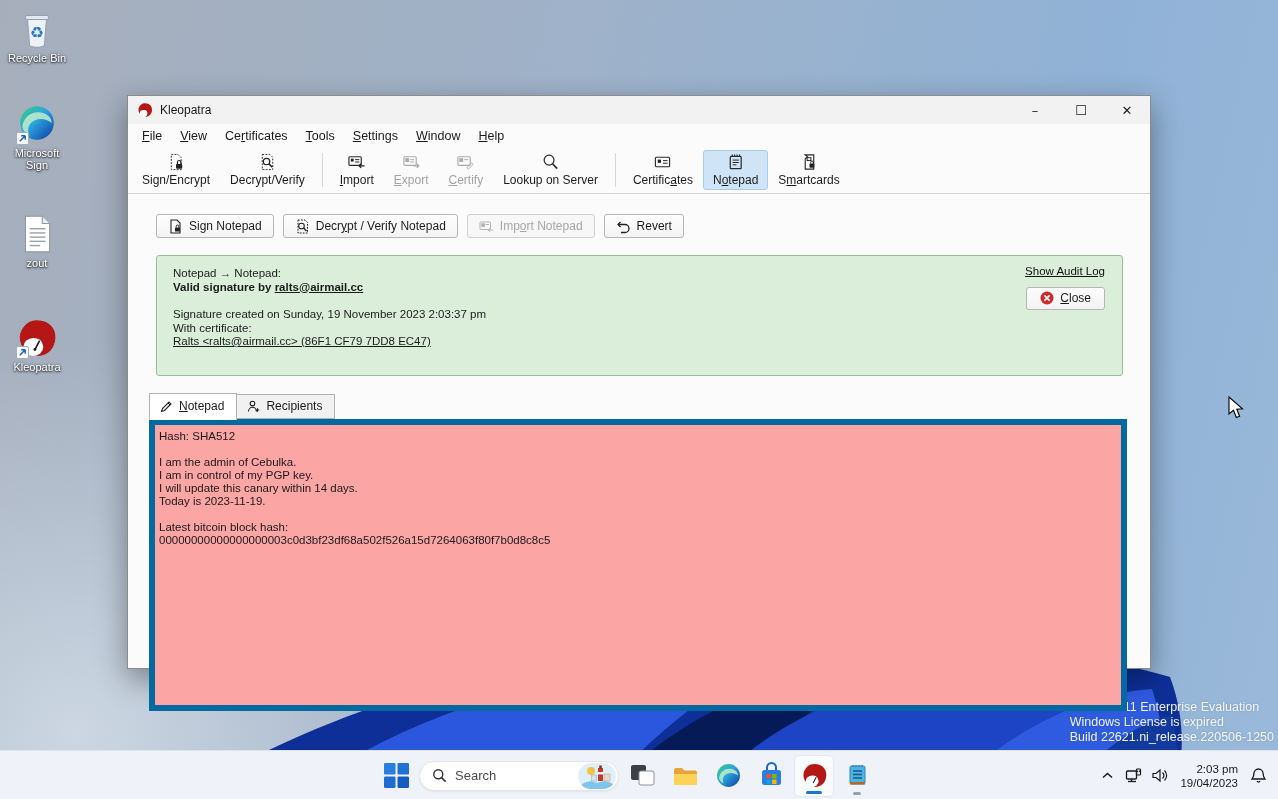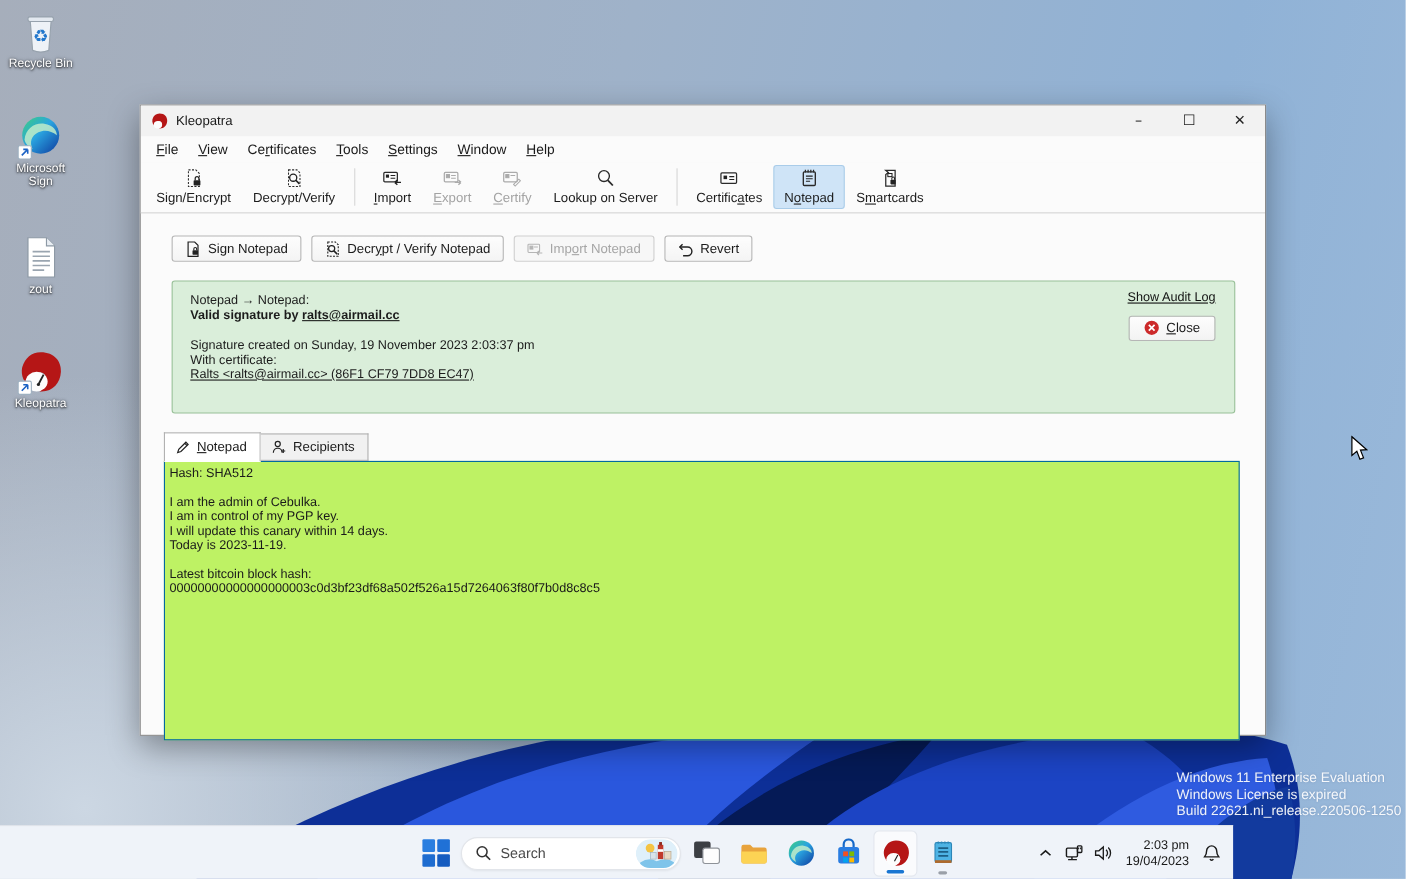--- a/index.html
+++ b/index.html
@@ -64,30 +64,30 @@
   .audit-link { font-size:11.5px; color:#111; text-decoration:underline; }
   .close-btn { display:inline-flex; align-items:center; gap:6px; height:23px; padding:0 13px;
     background:linear-gradient(#fdfdfd,#f3f3f3); border:1px solid #b6b6b6; border-radius:3px; font-size:12px; color:#1b1b1b; }
 
   .tabs { display:flex; margin:17px 0 0 21px; position:relative; z-index:2; }
   .tab { display:flex; align-items:center; gap:6px; font-size:12px; color:#1b1b1b;
     padding:4px 12px 5px 10px; border:1px solid #b2b2b2; }
   .tab svg { width:13px; height:13px; }
   .tab.active { background:#fff; border-bottom:1px solid #fff; margin-bottom:-1px; }
   .tab.inactive { background:#f1f1f1; border-left:none; margin-top:1px; }
-  .editor { margin:0 23px 0 21px; height:254px; background:#bef264; border:1px solid #0369a1;
+  .editor { margin:0 23px 0 21px; height:292px; background:#fca5a5; border:6px solid #0369a1;
     padding:5px 4px; font-size:11.5px; line-height:13px; color:#1a1a1a; white-space:pre-wrap;
     overflow:hidden; position:relative; z-index:1; }
 
   
   .eval { position:absolute; right:4px; bottom:54px; color:rgba(255,255,255,.92);
     font-size:12.5px; line-height:15px; white-space:pre-line; text-shadow:0 0 2px rgba(60,90,140,.35); }
 
   
-  .taskbar { position:absolute; left:0; bottom:0; width:1121px; height:49px;
+  .taskbar { position:absolute; left:0; bottom:0; width:1278px; height:49px;
     background:#eff3f9; border-top:1px solid #dfe3ea; }
   .tb-center { position:absolute; left:376px; top:0; height:49px; display:flex; align-items:center; gap:3px; }
   .task-ic { width:40px; height:42px; border-radius:5px; display:flex; align-items:center;
     justify-content:center; position:relative; }
   .task-ic svg { width:27px; height:27px; }
   .task-ic.active-app { background:#fafbfd; border:1px solid #e3e7ee; }
   .run-bar { position:absolute; bottom:2px; left:50%; transform:translateX(-50%); height:3px; border-radius:2px; }
   .run-bar.blue { width:16px; background:#1976d2; }
   .run-bar.gray { width:8px; background:#9aa0a8; }
   .search-pill { width:200px; height:30px; background:#fff; border:1px solid #e2e5ea; border-radius:16px;

